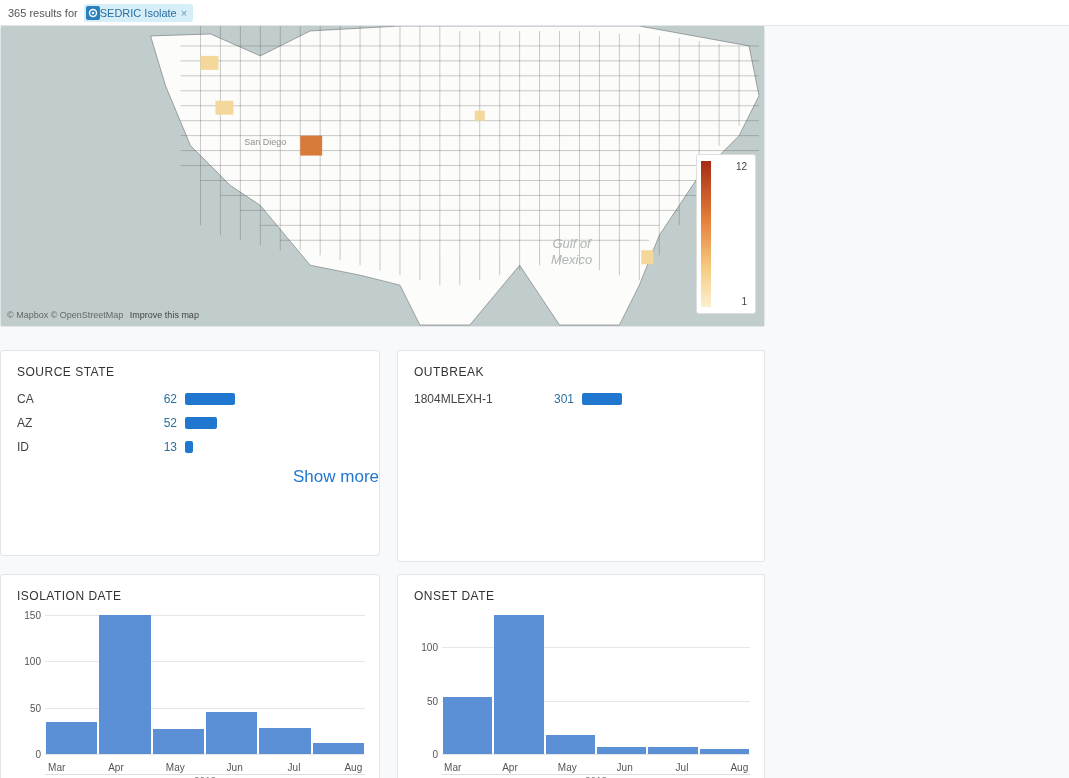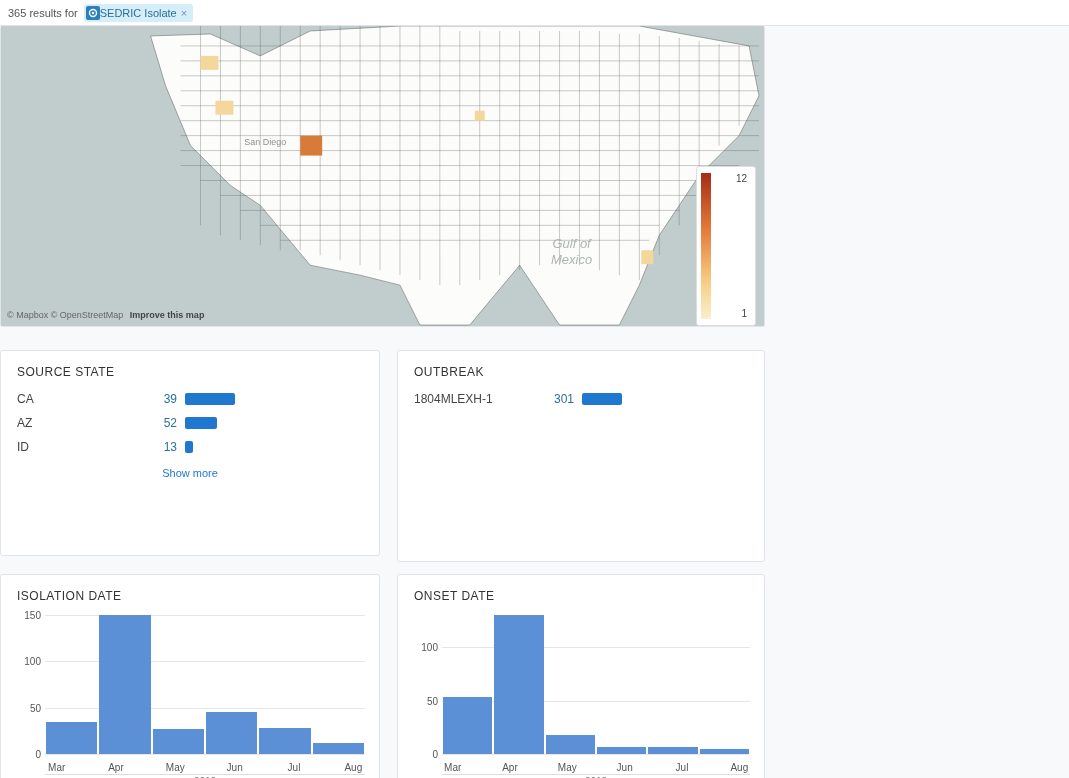--- a/index.html
+++ b/index.html
@@ -29,45 +29,45 @@
   }
   .card .title {
     font-size: 12px; letter-spacing: 0.5px; color:#333; padding: 14px 16px 8px 16px;
     font-weight: 500;
   }
 
   
   .map-card { left:0; top:0; width:765px; height:301px; border-top: none; }
   .map-body { position:absolute; inset:0; background:#c1cdcd; overflow:hidden; }
   .attrib { position:absolute; left:6px; bottom:6px; font-size:9px; color:#666; }
-  .attrib .imp { font-weight:bold; margin-left:4px; color:#444; }
+  .attrib .imp { font-weight:normal; margin-left:4px; color:#444; }
   .legend-box {
     position:absolute; right:8px; top:128px; width:60px; height:160px; background:#fff;
-    border:1px solid #ddd; border-radius:3px; display:flex; padding:6px 4px;margin-top:12px;
+    border:1px solid #ddd; border-radius:3px; display:flex; padding:6px 4px;
   }
   .legend-grad {
     width:10px; height:100%; background: linear-gradient(to bottom, #a62c14 0%, #e57e3a 40%, #f6cf85 75%, #fbefcf 100%);
   }
   .legend-labels { flex:1; position:relative; font-size:10px; color:#444; }
   .legend-labels .top { position:absolute; top:0; right:4px; }
   .legend-labels .bot { position:absolute; bottom:0; right:4px; }
 
   .gulf { position:absolute; font-style: italic; color:#aeb5b2; font-size:13px; text-align:center; line-height:1.2; }
 
   
   .source-card { left:0; top:324px; width:380px; height:206px; }
   .outbreak-card { left:397px; top:324px; width:368px; height:212px; }
 
   .list { padding: 0 16px; }
   .row { display:flex; align-items:center; font-size:12px; color:#444; height:24px; }
   .row .lbl { flex: 0 0 120px; }
   .row .val { width: 40px; text-align:right; margin-right:8px; color:#2a6f9e; }
   .row .bar-wrap { flex:1; }
   .row .bar-wrap .bar { height:12px; background:#1f77d0; border-radius:2px; }
-  .show-more { text-align:center; color:#1f77d0; font-size:11px; padding-top:8px; cursor:pointer; }
+  .show-more { text-align:right; color:#1f77d0; font-size:17px; padding-top:8px; cursor:pointer; }
 
   
   .iso-card { left:0; top:548px; width:380px; height:230px; }
   .onset-card { left:397px; top:548px; width:368px; height:230px; }
 
   .chart-area { position:absolute; left:14px; right:10px; top:40px; bottom:16px; }
   .plot { position:absolute; left:30px; right:4px; top:0; bottom:32px; border-bottom:1px solid #aaa; }
   .grid-line { position:absolute; left:0; right:0; border-top:1px solid #e6e6e6;}
   .y-tick { position:absolute; left:-30px; width:26px; text-align:right; font-size:10px; color:#555; transform: translateY(-50%); }
   .bars { position:absolute; inset:0; display:flex; align-items:flex-end; }
@@ -131,21 +131,21 @@
         <span class="imp">Improve this map</span>
       </div>
     </div>
   </div>
 
   <div class="card source-card">
     <div class="title">SOURCE STATE</div>
     <div class="list" id="source-list">
         <div class="row">
           <span class="lbl">CA</span>
-          <span class="val">39</span>
+          <span class="val">62</span>
           <span class="bar-wrap">
             <div class="bar" style="width: 50px;"></div>
           </span>
         </div>
         <div class="row">
           <span class="lbl">AZ</span>
           <span class="val">52</span>
           <span class="bar-wrap">
             <div class="bar" style="width: 32.0988px;"></div>
           </span>

